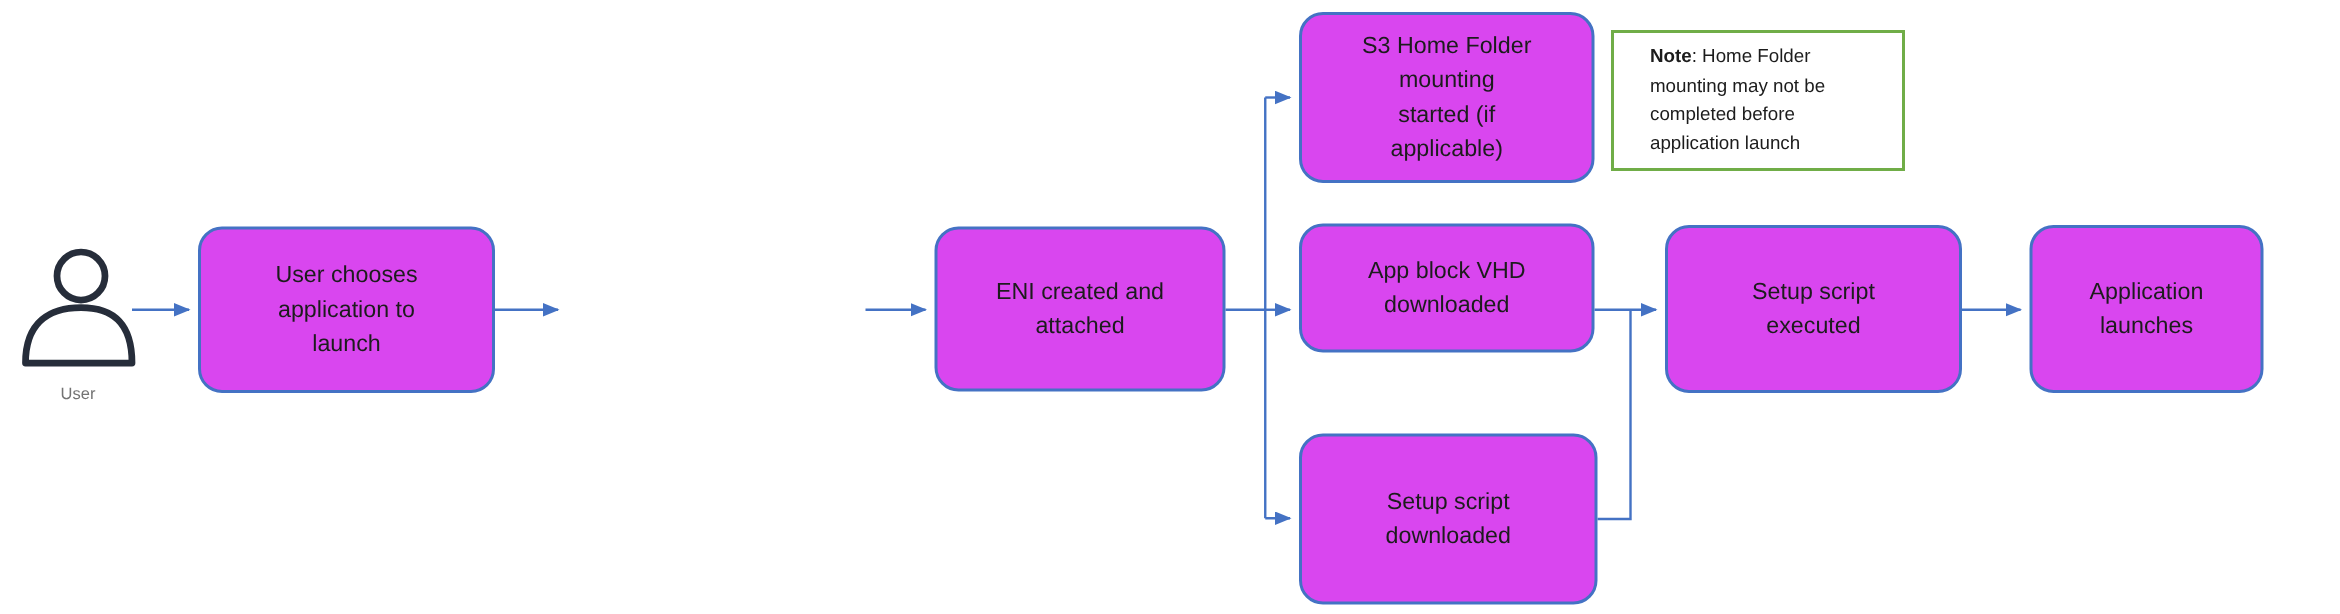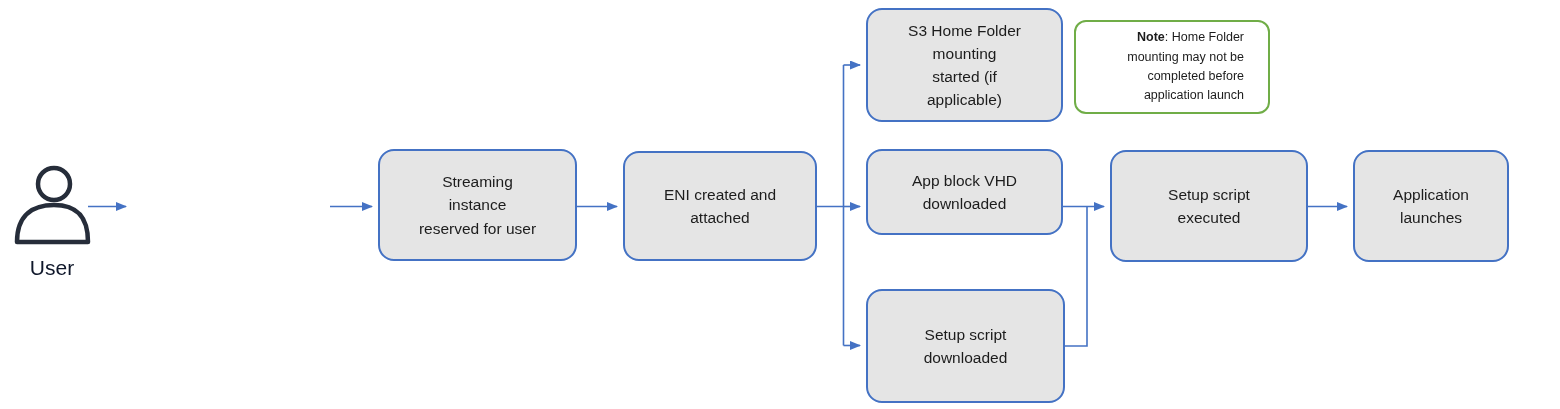--- a/index.html
+++ b/index.html
@@ -15,62 +15,62 @@
   .connector-layer {
     position: absolute;
     left: 0; top: 0;
     width: 1560px; height: 409px;
     pointer-events: none;
   }
   .flow-box {
     position: absolute;
     border: 2px solid #4472C4;
     border-radius: 16px;
-    background: #e5e5e5;
+    background: #d946ef;
     display: flex;
     align-items: center;
     justify-content: center;
     text-align: center;
   }
   .box-label {
     font-size: 15.5px;
     line-height: 1.5;
     color: #1c1c1c;
     white-space: pre-line;
     padding: 2px 8px;
   }
   .note-box {
     position: absolute;
     border: 2px solid #70AD47;
-    border-radius: 12px;
+    border-radius: 0;
     background: #ffffff;
     display: flex;
     align-items: center;
     justify-content: center;
-    text-align: right;
+    text-align: left;
   }
   .note-text {
     font-size: 12.5px;
     line-height: 1.55;
     color: #1c1c1c;
     padding: 0 24px;
   }
   .note-text b { font-weight: bold; }
   .actor {
     position: absolute;
     left: 12px;
     top: 164px;
     width: 80px;
     text-align: center;
   }
   .actor-label {
     display: block;
     margin-top: 6px;
-    font-size: 21px;
-    color: #0f172a;
+    font-size: 11px;
+    color: #737373;
   }
 </style>
 </head>
 <body>
 
 <div class="canvas">
 
   <svg class="connector-layer" width="1560" height="409" viewBox="0 0 1560 409" xmlns="http://www.w3.org/2000/svg">
     <defs>
       <marker id="arrow" markerUnits="userSpaceOnUse" markerWidth="12" markerHeight="10" refX="10" refY="4.5" orient="auto">
@@ -94,26 +94,26 @@
   <div class="actor">
     <svg width="80" height="82" viewBox="0 0 80 82">
       <g stroke="#262d3a" stroke-width="4.5" fill="none" stroke-linejoin="round">
         <circle cx="42" cy="20" r="16"></circle>
         <path d="M 5 78 C 5 50 22 41 42 41 C 62 41 76 50 76 78 Z"></path>
       </g>
     </svg>
     <span class="actor-label">User</span>
   </div>
 
+  <div class="flow-box" style="left:132px; top:151px; width:198px; height:111px">
+    <span class="box-label">User chooses
+application to
+launch</span>
+  </div>
 
-  <div class="flow-box" style="left:378px; top:149px; width:199px; height:112px">
-    <span class="box-label">Streaming
-instance
-reserved for user</span>
-  </div>
 
   <div class="flow-box" style="left:623px; top:151px; width:194px; height:110px">
     <span class="box-label">ENI created and
 attached</span>
   </div>
 
   <div class="flow-box" style="left:866px; top:8px; width:197px; height:114px">
     <span class="box-label">S3 Home Folder
 mounting
 started (if

